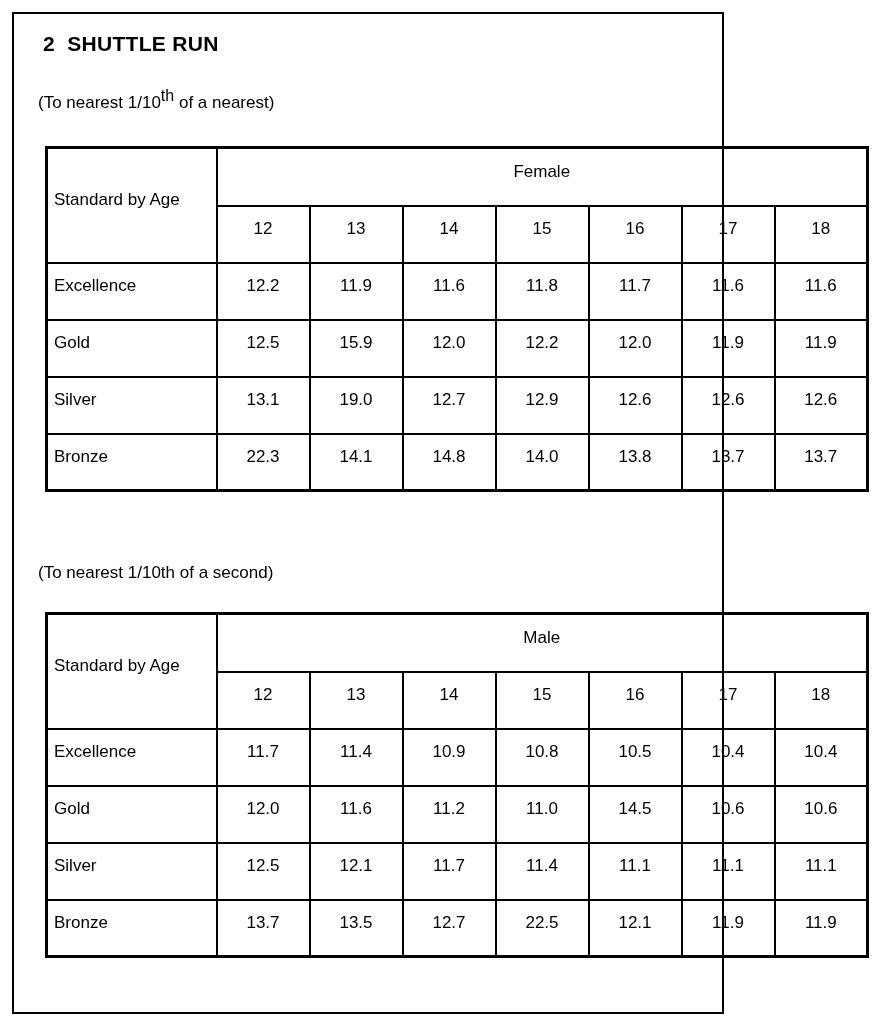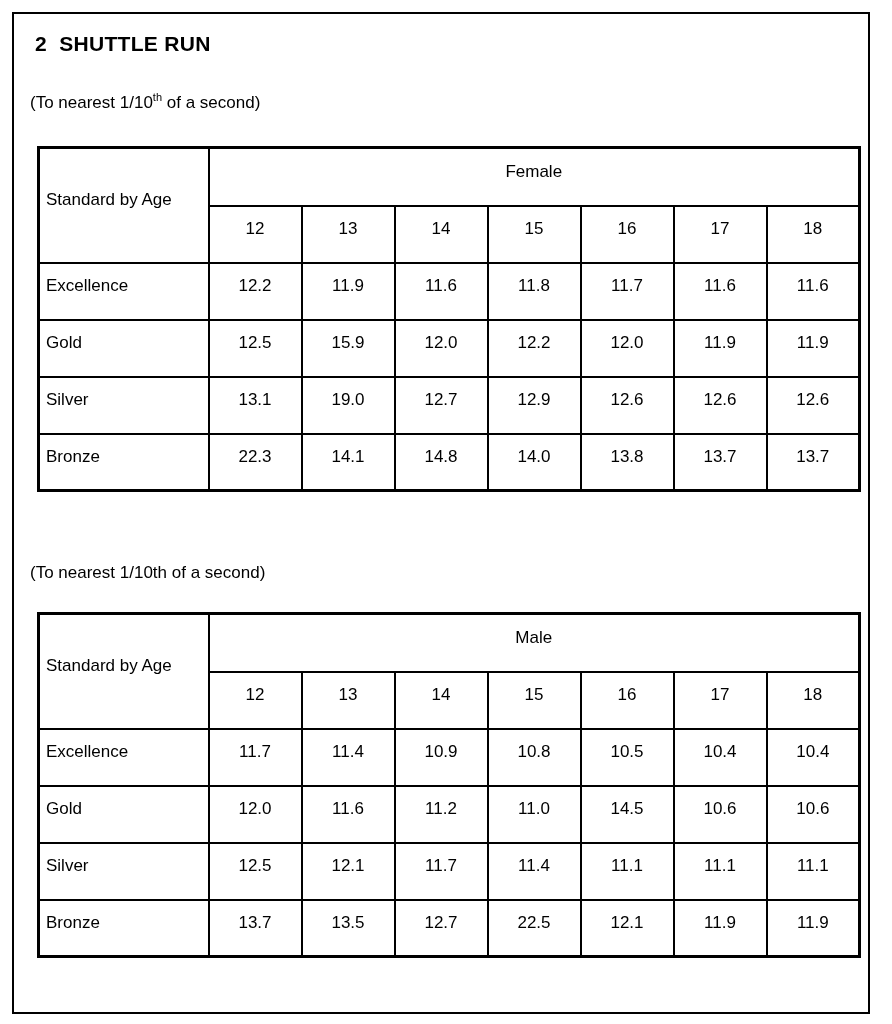--- a/index.html
+++ b/index.html
@@ -12,41 +12,42 @@
   body {
     width: 892px;
     height: 1024px;
     position: relative;
     overflow: hidden;
   }
   .page-frame {
     position: absolute;
     left: 12px;
     top: 12px;
-    width: 858px;
+    width: 712px;
     height: 1002px;
     border: 2px solid #000000;
     box-sizing: border-box;
     background: #ffffff;
+    padding-left: 8px;
   }
   .doc-title {
     margin: 18px 0 0 21px;
     font-size: 21px;
     font-weight: bold;
     white-space: pre;
     letter-spacing: 0.3px;
     line-height: 24px;
   }
   .caption {
     margin: 36px 0 0 16px;
     font-size: 17px;
     line-height: 22px;
   }
   .caption sup {
-    font-size: 11px;
+    font-size: 16px;
     line-height: 0;
   }
   .caption.second {
     margin: 70px 0 0 16px;
   }
   table.std {
     border-collapse: collapse;
     table-layout: fixed;
     width: 821px;
     margin: 32px 0 0 23px;
@@ -75,21 +76,21 @@
     margin-left: 40px;
   }
 </style>
 </head>
 <body>
 
 <div class="page-frame">
 
   <h1 class="doc-title">2  SHUTTLE RUN</h1>
 
-  <p class="caption"><span>(To nearest 1/10</span><sup>th</sup><span> of a second)</span></p>
+  <p class="caption"><span>(To nearest 1/10</span><sup>th</sup><span> of a nearest)</span></p>
 
   <table class="std t1">
     <colgroup>
       <col style="width:170px">
       <col style="width:93px">
         <col style="width:93px">
         <col style="width:93px">
         <col style="width:93px">
         <col style="width:93px">
         <col style="width:93px">

